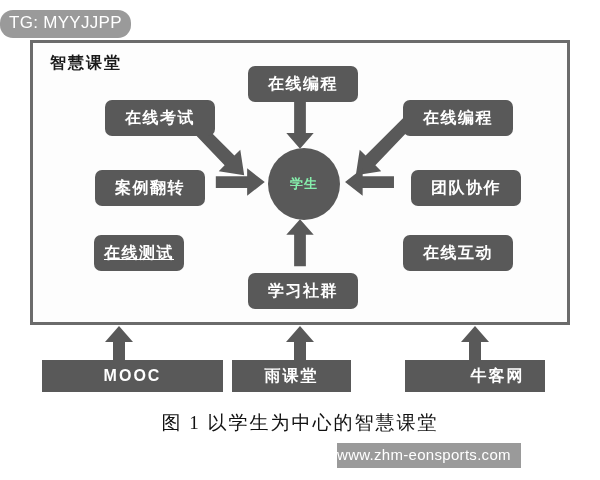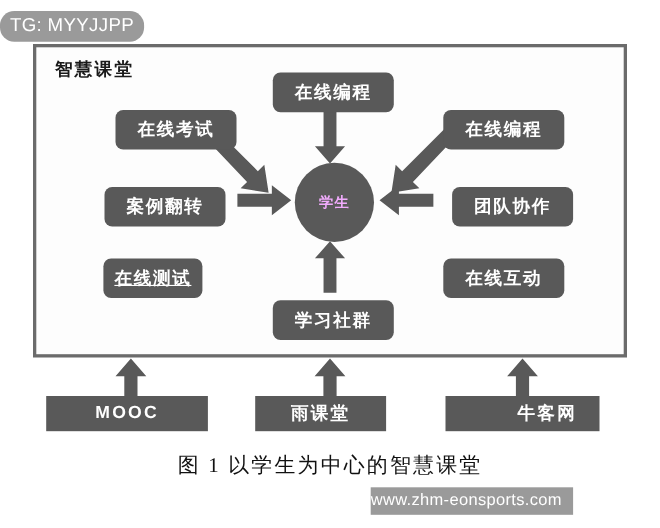--- a/index.html
+++ b/index.html
@@ -88,21 +88,21 @@
 
   
   #center-node {
     position: absolute;
     left: 235px;
     top: 105px;
     width: 72px;
     height: 72px;
     border-radius: 50%;
     background: #595959;
-    color: #f0abfc;
+    color: #86efac;
     font-size: 13px;
     font-weight: bold;
     letter-spacing: 1px;
     display: flex;
     align-items: center;
     justify-content: center;
   }
 
   
   #arrow-layer {
@@ -120,21 +120,21 @@
     background: #595959;
     color: #ffffff;
     font-size: 16px;
     font-weight: bold;
     letter-spacing: 2px;
     display: flex;
     align-items: center;
     justify-content: center;
     box-sizing: border-box;
   }
-  #platform-mooc      { left: 42px;  top: 360px; width: 147px; height: 32px; }
+  #platform-mooc      { left: 42px;  top: 360px; width: 181px; height: 32px; }
   #platform-rain      { left: 232px; top: 360px; width: 119px; height: 32px; }
   #platform-nowcoder  { left: 405px; top: 360px; width: 140px; height: 32px; padding-left: 45px; }
 
   #platform-arrows {
     position: absolute;
     left: 0;
     top: 320px;
     width: 600px;
     height: 45px;
     pointer-events: none;

